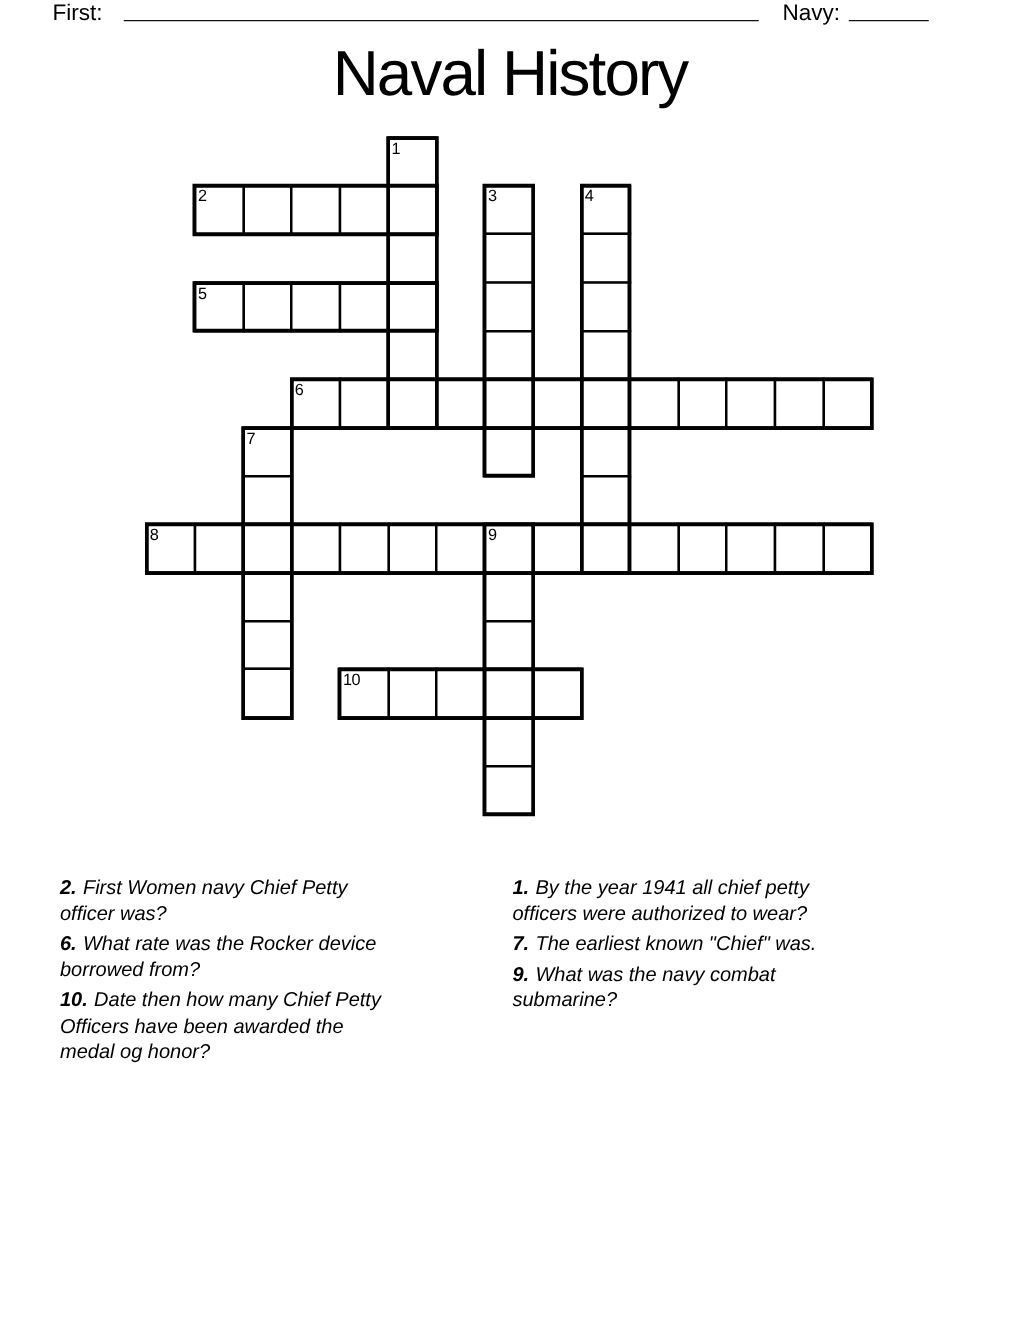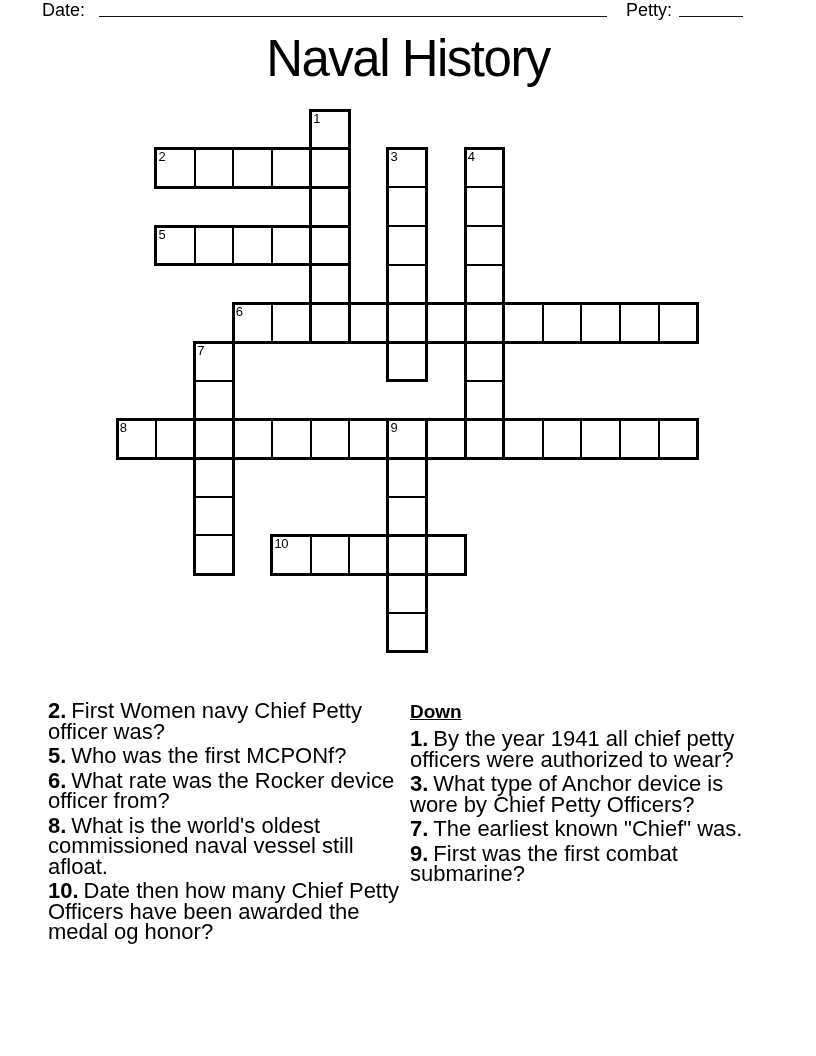--- a/index.html
+++ b/index.html
@@ -34,30 +34,30 @@
     position:absolute;font-size:13px;line-height:13px;letter-spacing:-0.5px;
     z-index:5;pointer-events:none;
   }
   
   #clues{position:absolute;top:701px;left:48px;right:20px;display:flex;}
   .clues-col h2{
     font-size:19px;margin:0 0 7px 0;text-decoration:underline;line-height:21px;
   }
   .col-across{width:362px;flex:0 0 auto;}
   .col-down{flex:1 1 auto;}
-  .clue{margin:0 0 4px 0;font-size:22px;line-height:20.5px;}
+  .clue{margin:0 0 4px 0;font-size:16px;line-height:20.5px;font-style:italic;}
   .clue b{margin-right:5px;}
   .clue .t{white-space:pre-line;}
 </style>
 </head>
 <body>
 
-<span id="name-label" class="hdr-label">Date:</span>
+<span id="name-label" class="hdr-label">First:</span>
 <div id="name-line" class="fill-line"></div>
-<span id="date-label" class="hdr-label">Petty:</span>
+<span id="date-label" class="hdr-label">Navy:</span>
 <div id="date-line" class="fill-line"></div>
 
 <h1 id="title">Naval History</h1>
 
 <div id="grid">
     <div class="cell" style="left: 309.65px; top: 109px; width: 40.67px; height: 40.67px;"></div>
     <div class="cell" style="left: 309.65px; top: 147.67px; width: 40.67px; height: 40.67px;"></div>
     <div class="cell" style="left: 309.65px; top: 186.34px; width: 40.67px; height: 40.67px;"></div>
     <div class="cell" style="left: 309.65px; top: 225.01px; width: 40.67px; height: 40.67px;"></div>
     <div class="cell" style="left: 309.65px; top: 263.68px; width: 40.67px; height: 40.67px;"></div>
@@ -141,35 +141,29 @@
     <span class="cellnum" style="left: 119.8px; top: 420.86px;">8</span>
     <span class="cellnum" style="left: 390.49px; top: 420.86px;">9</span>
     <span class="cellnum" style="left: 274.48px; top: 536.87px;">10</span>
   </div>
 
 <div id="clues">
   <div class="clues-col col-across">
     <div>
         <p class="clue"><b>2.</b><span class="t">First Women navy Chief Petty
 officer was?</span></p>
-        <p class="clue"><b>5.</b><span class="t">Who was the first MCPONf?</span></p>
         <p class="clue"><b>6.</b><span class="t">What rate was the Rocker device
-officer from?</span></p>
-        <p class="clue"><b>8.</b><span class="t">What is the world's oldest
-commissioned naval vessel still afloat.</span></p>
+borrowed from?</span></p>
         <p class="clue"><b>10.</b><span class="t">Date then how many Chief Petty
 Officers have been awarded the
 medal og honor?</span></p>
       </div>
   </div>
   <div class="clues-col col-down">
-    <h2>Down</h2>
     <div>
         <p class="clue"><b>1.</b><span class="t">By the year 1941 all chief petty
 officers were authorized to wear?</span></p>
-        <p class="clue"><b>3.</b><span class="t">What type of Anchor device is
-wore by Chief Petty Officers?</span></p>
         <p class="clue"><b>7.</b><span class="t">The earliest known "Chief" was.</span></p>
-        <p class="clue"><b>9.</b><span class="t">First was the first combat
+        <p class="clue"><b>9.</b><span class="t">What was the navy combat
 submarine?</span></p>
       </div>
   </div>
 </div>
 
 </body></html>

